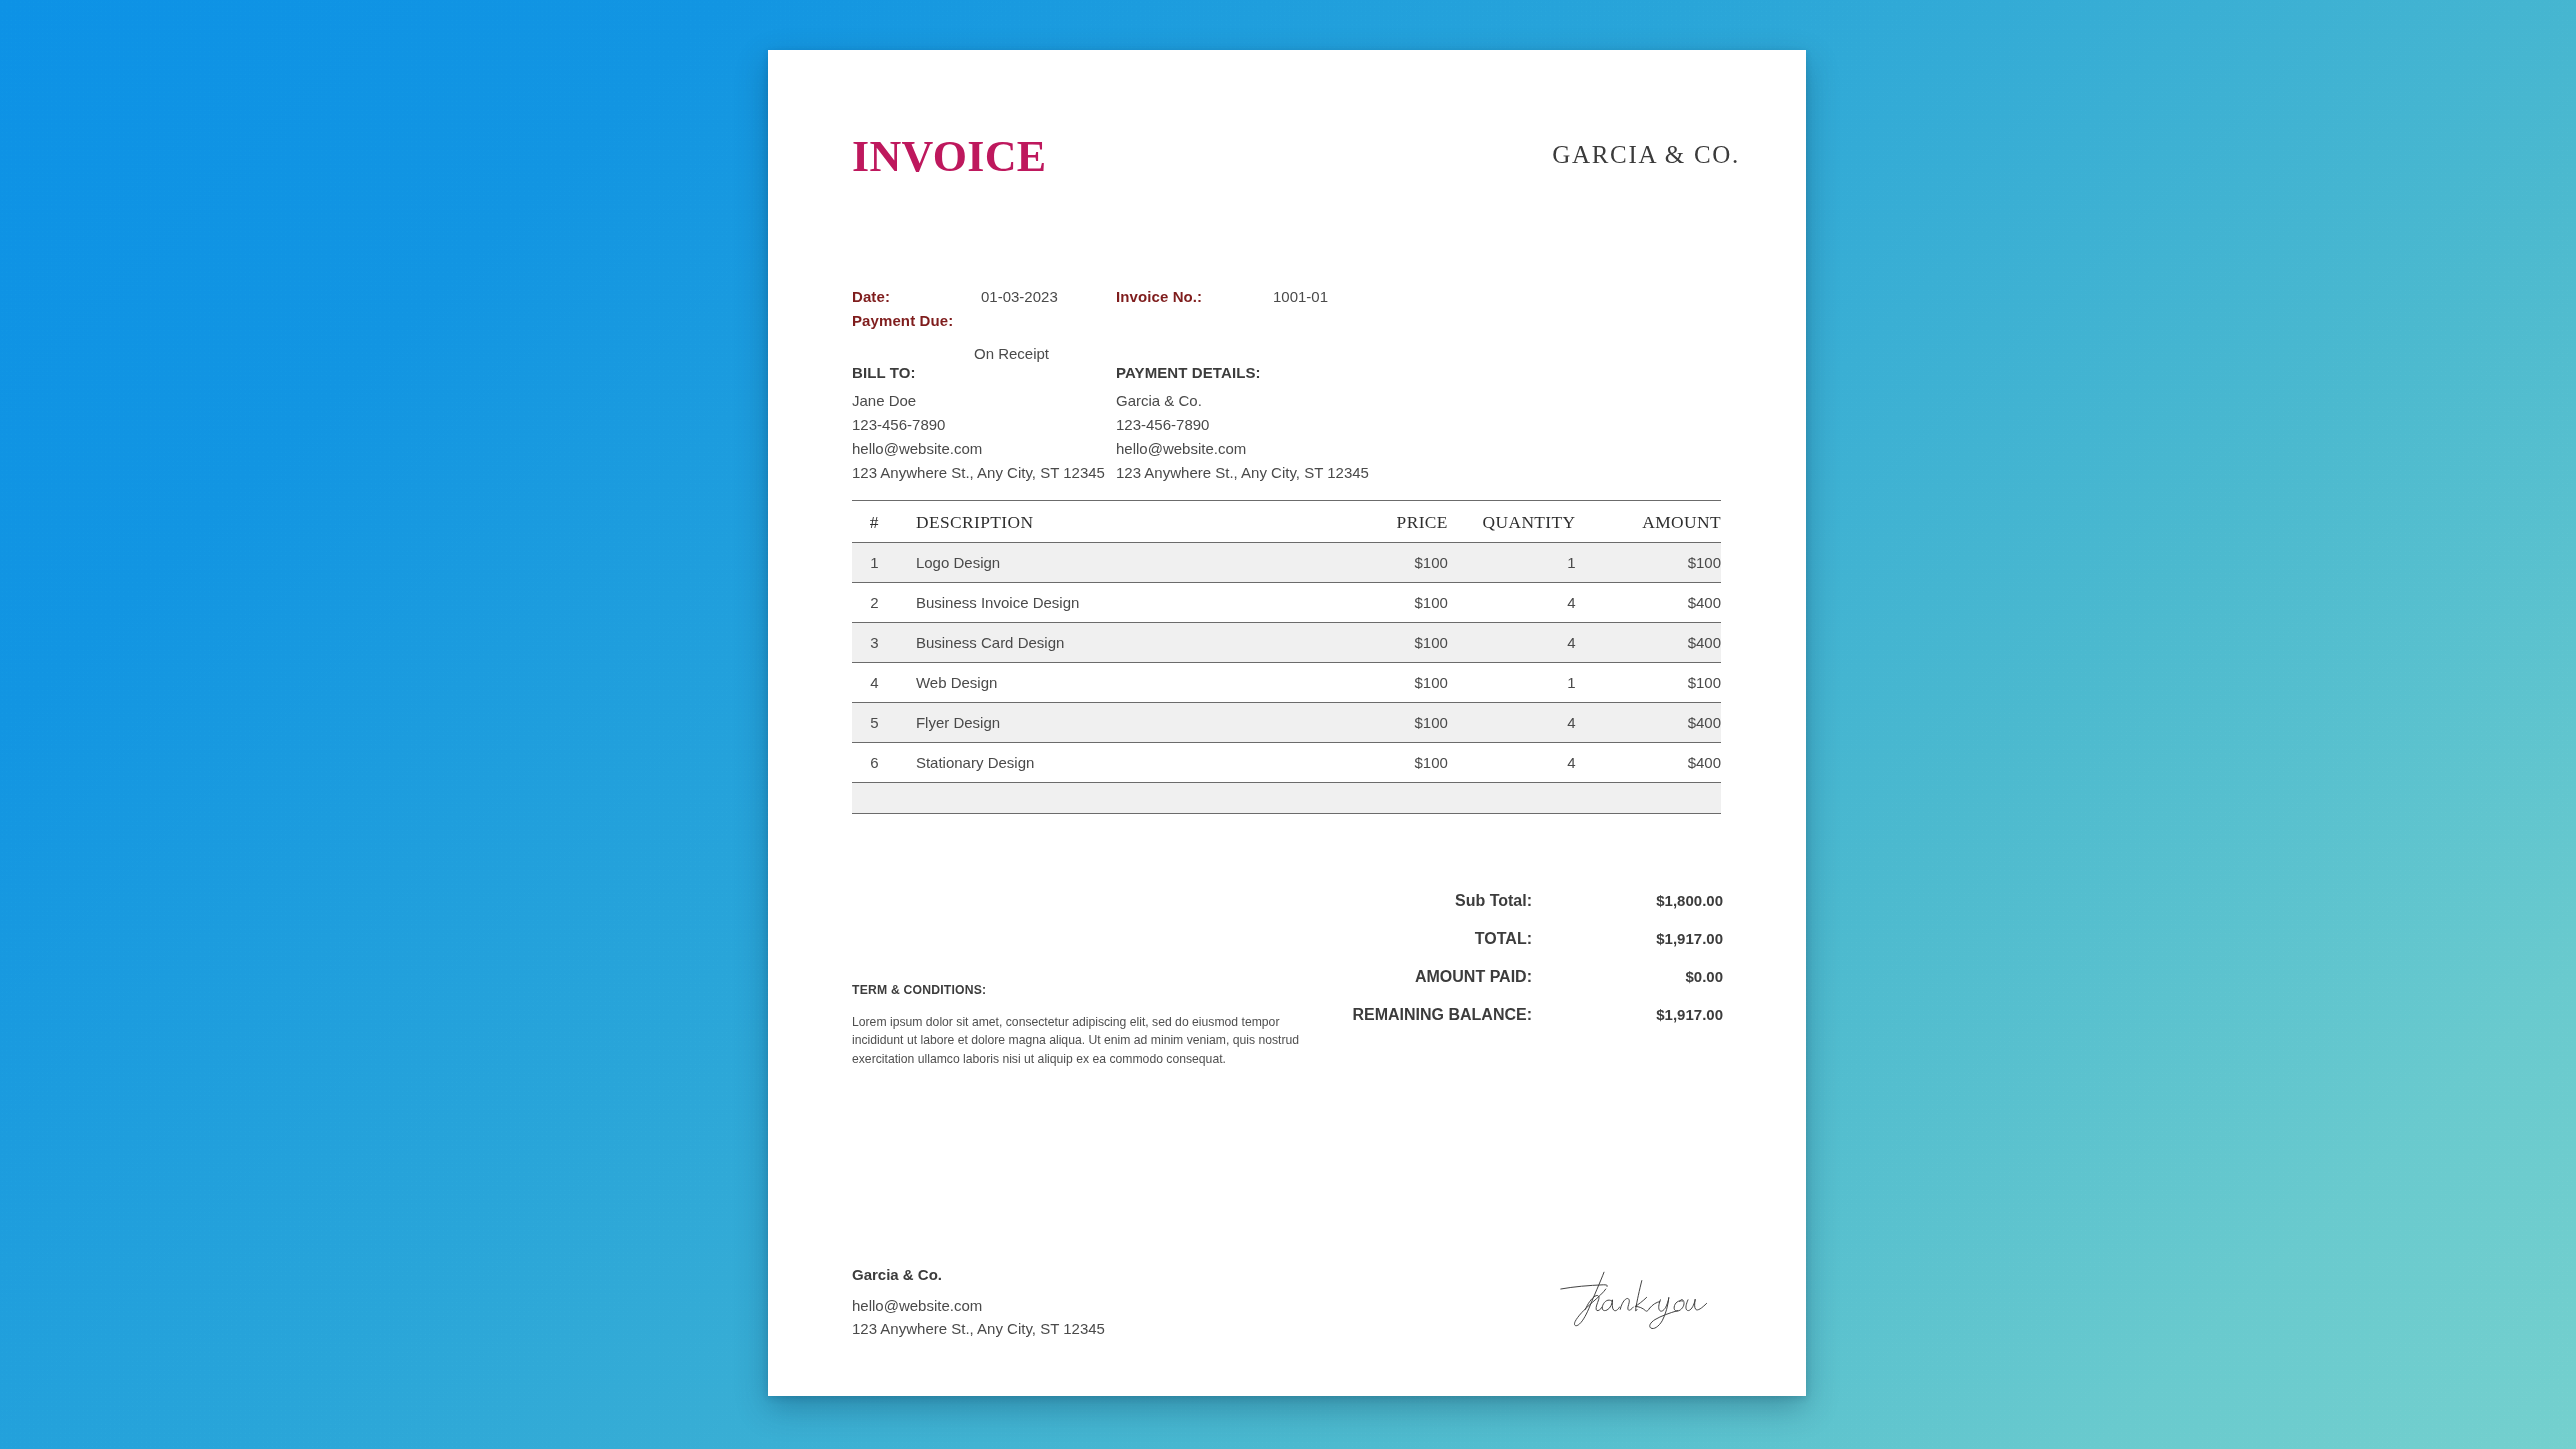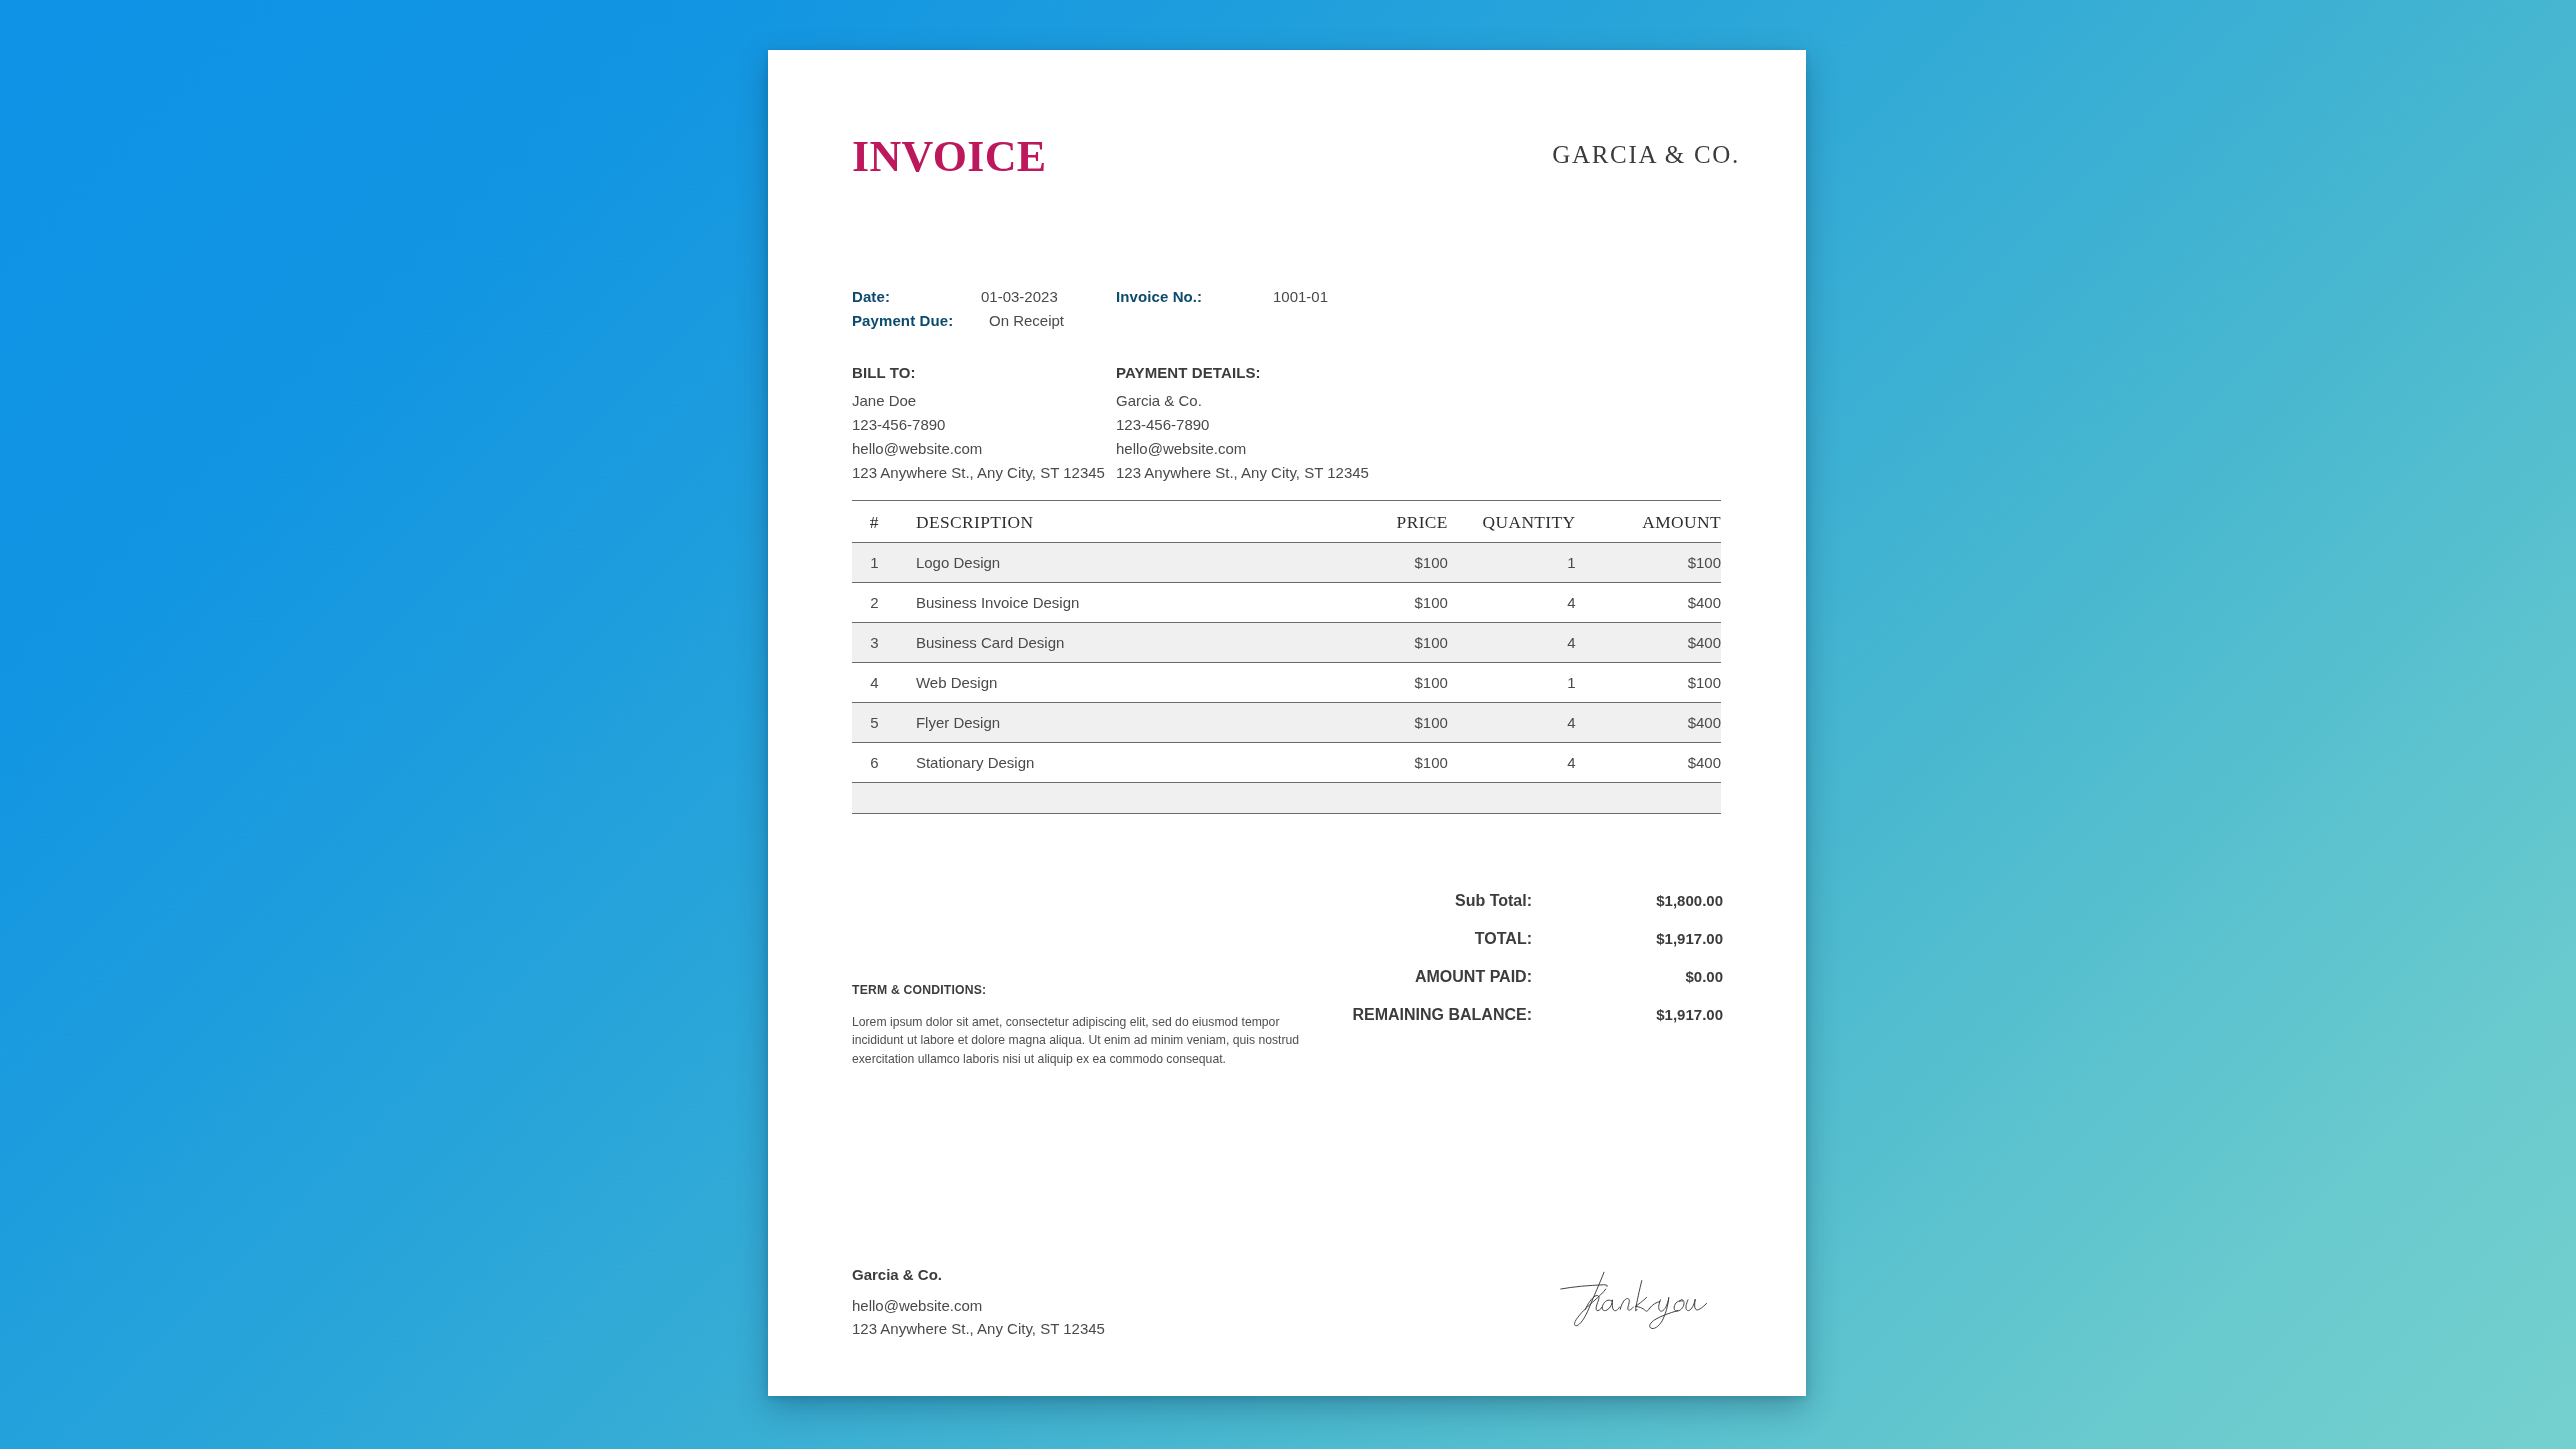--- a/index.html
+++ b/index.html
@@ -70,33 +70,33 @@
     line-height: 1;
   }
 
   
   #meta { left: 84px; top: 238px; width: 889px; }
   .meta-row { position: relative; height: 24px; }
   .meta-label {
     position: absolute;
     font-weight: bold;
     font-size: 15px;
-    color: #0c4a6e;
+    color: #7f1d1d;
     letter-spacing: 0.1px;
   }
   .meta-value {
     position: absolute;
     font-size: 15px;
     color: #4a4a4a;
   }
   .c1-label { left: 0; }
   .c1-value { left: 129px; }
   .c2-label { left: 264px; }
   .c2-value { left: 421px; }
-  .pd-value { left: 137px; }
+  .pd-value { left: 122px; margin-top: 33px; }
 
   
   #addresses { left: 84px; top: 314px; width: 889px; }
   .addr-col { position: absolute; top: 0; }
   .addr-col.left { left: 0; }
   .addr-col.right { left: 264px; }
   .addr-heading {
     font-weight: bold;
     font-size: 15px;
     color: #3c3c3c;

